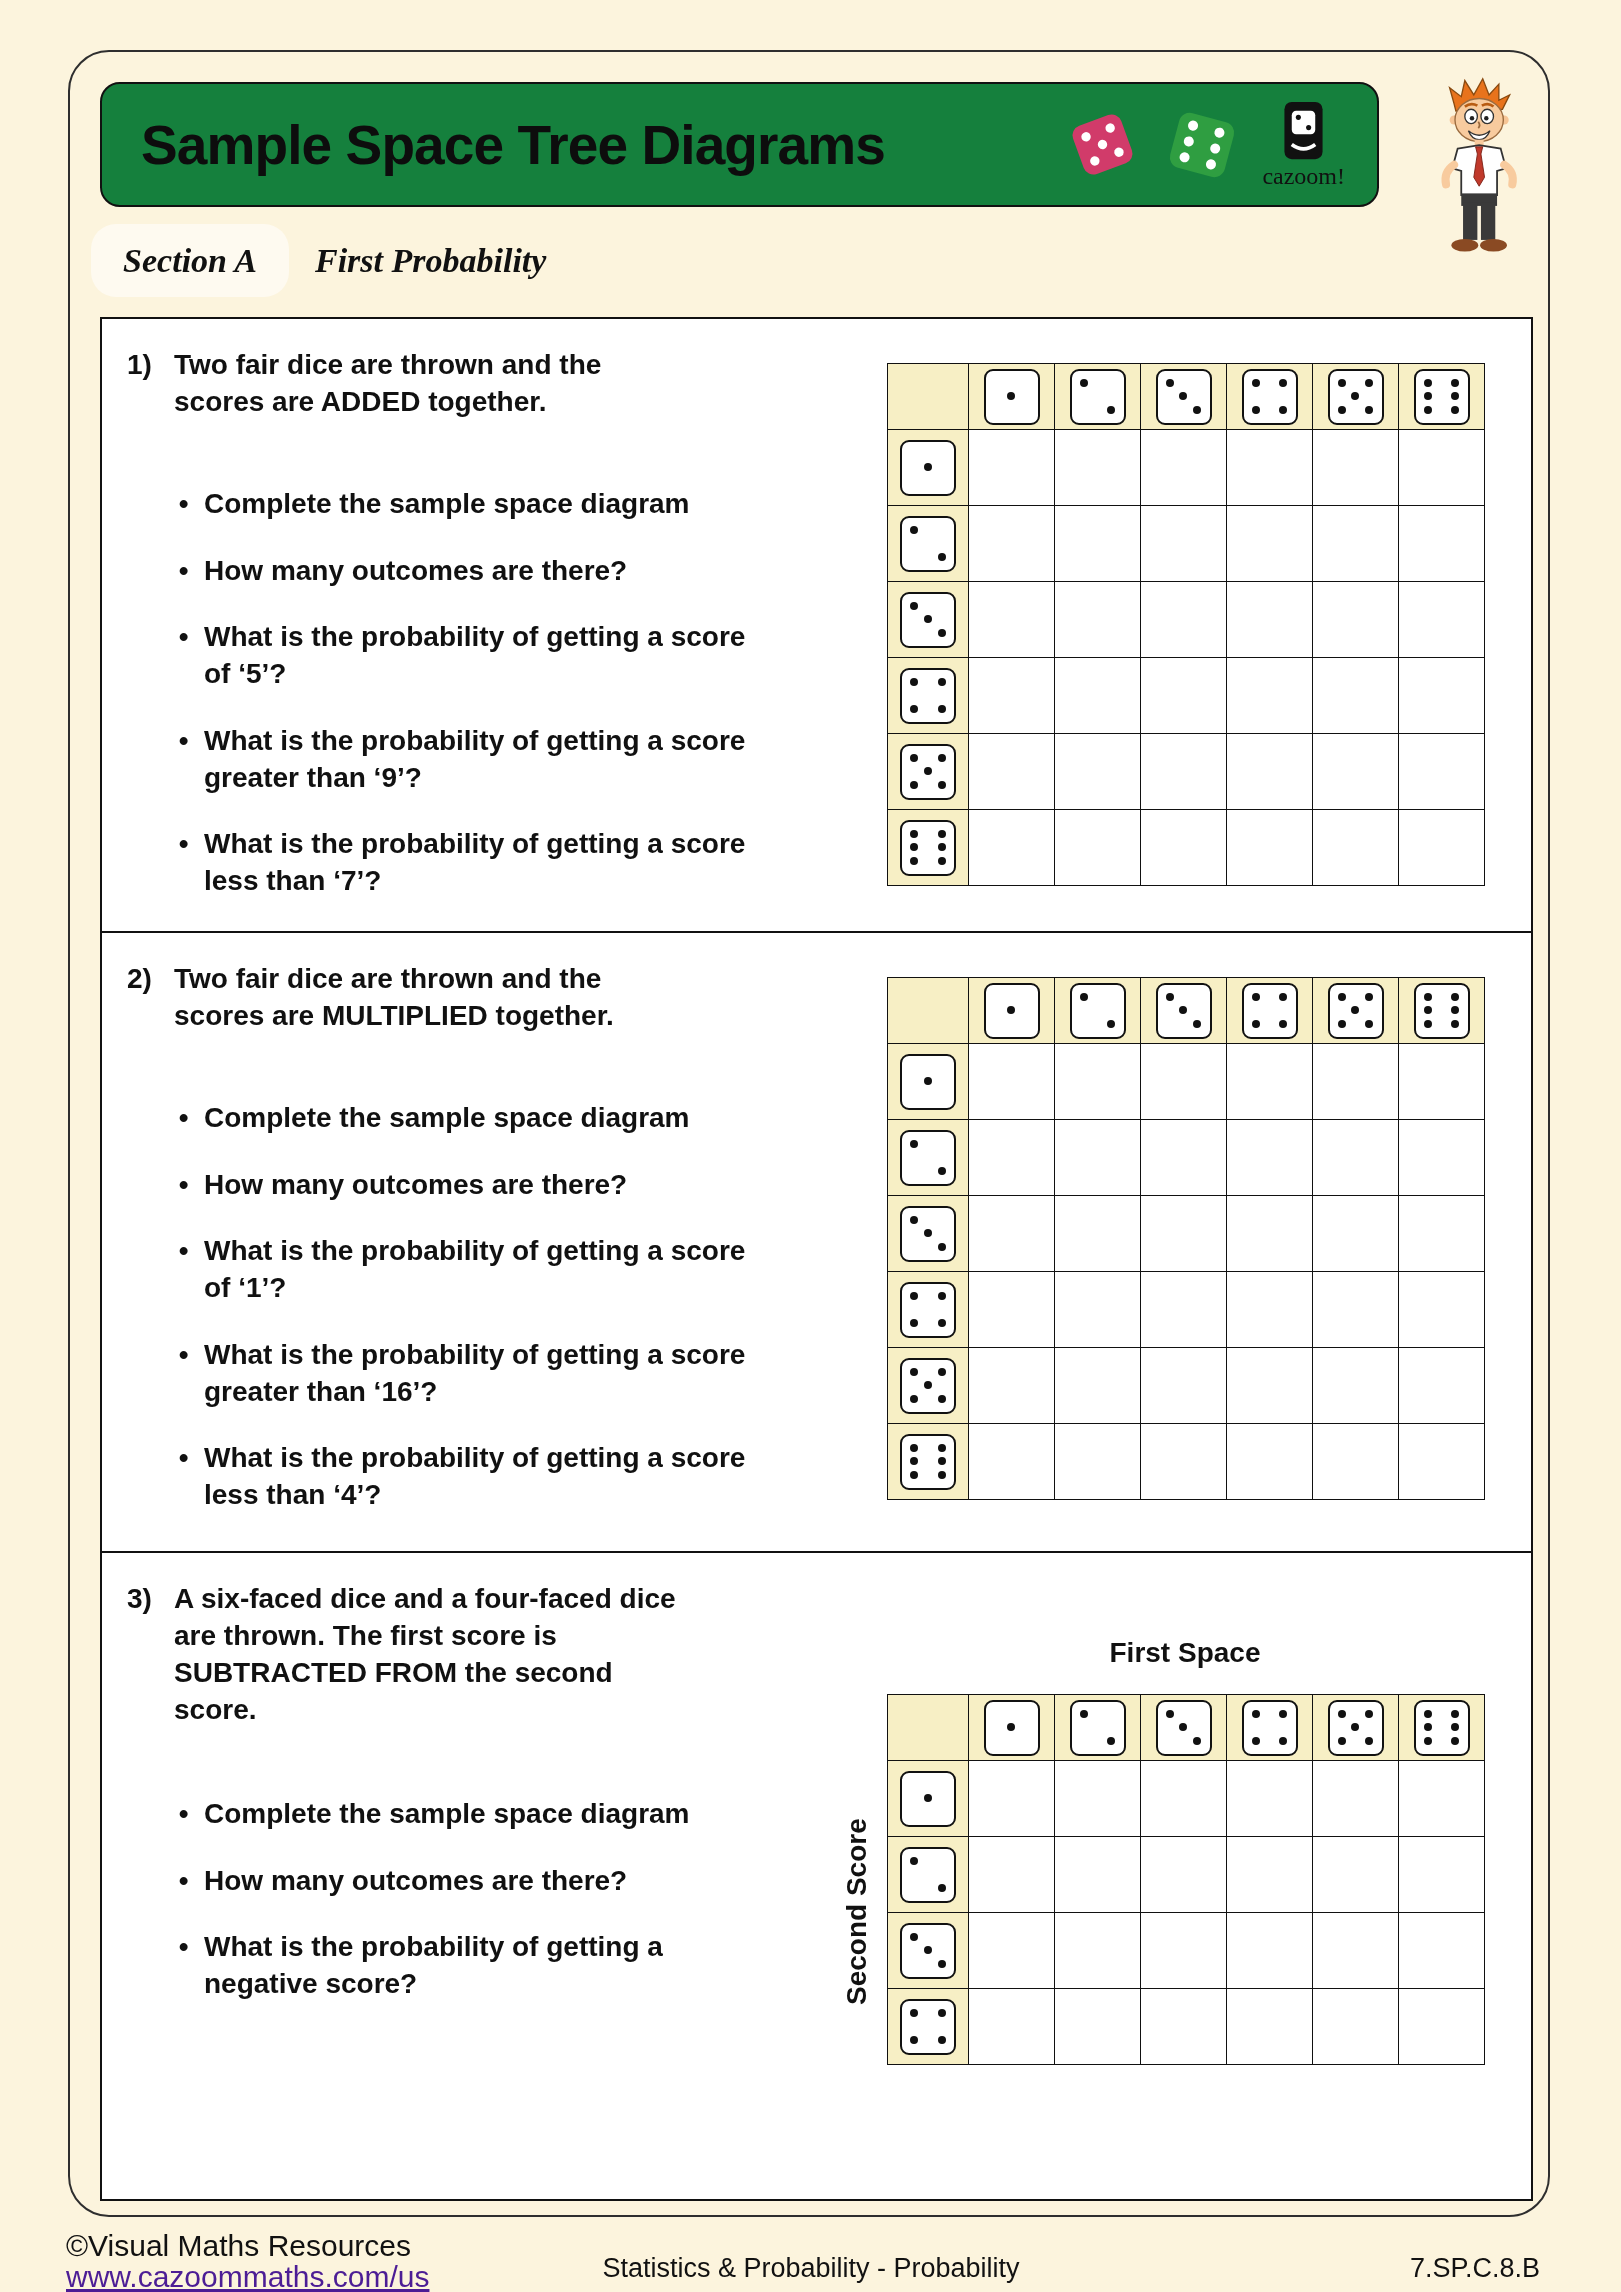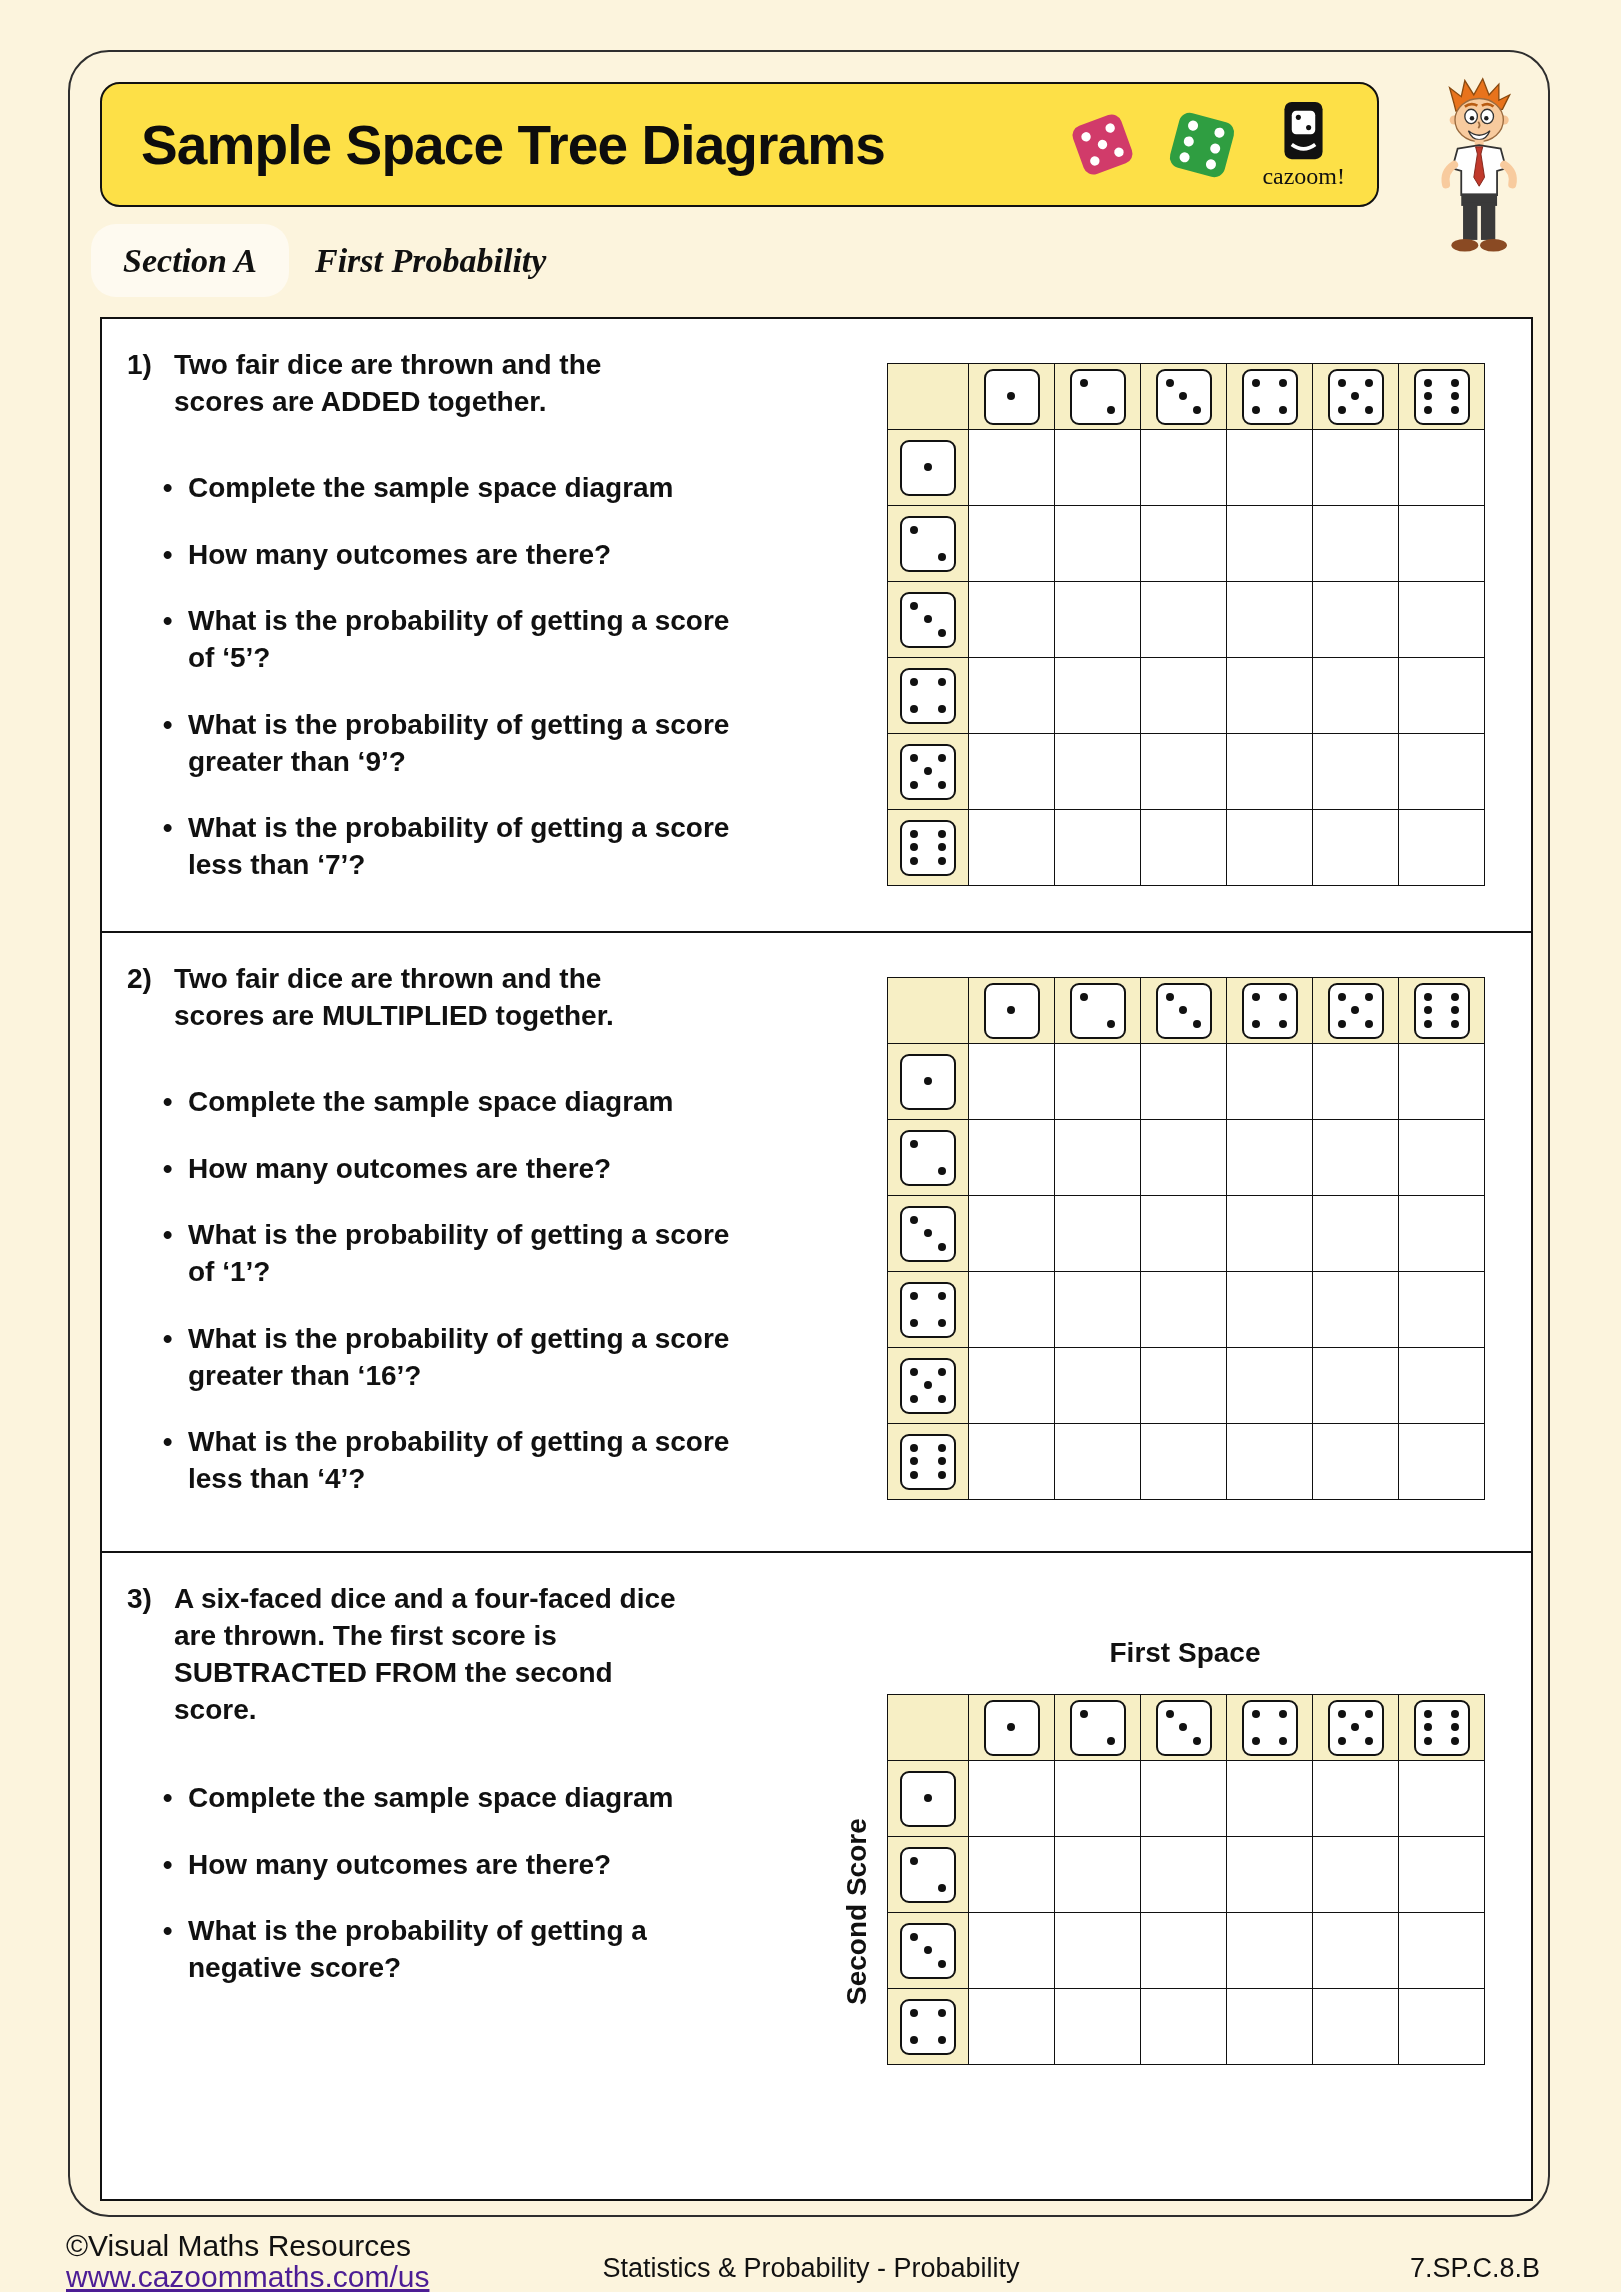--- a/index.html
+++ b/index.html
@@ -13,21 +13,21 @@
     overflow:hidden;
   }
   .outer-frame {
     position:absolute; left:68px; top:50px; width:1482px; height:2167px;
     border:2.7px solid #2e2e2e; border-radius:41px;
     pointer-events:none;
   }
   
   .header-box {
     position:absolute; left:100px; top:82px; width:1279px; height:125px;
-    background:#fde047; border:2.7px solid #111; border-radius:19.7px;
+    background:#15803d; border:2.7px solid #111; border-radius:19.7px;
     display:flex; align-items:center;
   }
   .title {
     margin:0 0 0 39px;
     font-size:55px; font-weight:800; letter-spacing:-0.9px; color:#0d0d0d;
   }
   .header-icons {
     position:absolute; right:32px; top:0; height:100%;
     display:flex; align-items:center; gap:19.7px;
   }
@@ -62,21 +62,21 @@
 
   .q-intro {
     position:absolute; left:25px; top:27px;
     display:flex; font-size:28px; line-height:37px; font-weight:700;
   }
   .q-num { width:47px; flex:none; }
   .q-intro-text { width:524px; }
 
   .q-bullets {
     position:absolute; left:59px; width:573px;
-    list-style:none; margin:0; padding:0;
+    list-style:none; margin:16px; padding:0;
     font-size:28px; line-height:37px; font-weight:700;
   }
   .q1 .q-bullets, .q2 .q-bullets { top:150px; }
   .q3 .q-bullets { top:226px; }
   .q-bullets li { position:relative; padding-left:27px; margin-bottom:29.6px; width:573px; }
   .q-bullets li .bullet-text { display:inline-block; max-width:545px; }
   .q-bullets li::before { content:"•"; position:absolute; left:1.8px; top:0; }
 
   
   .dice-grid {

